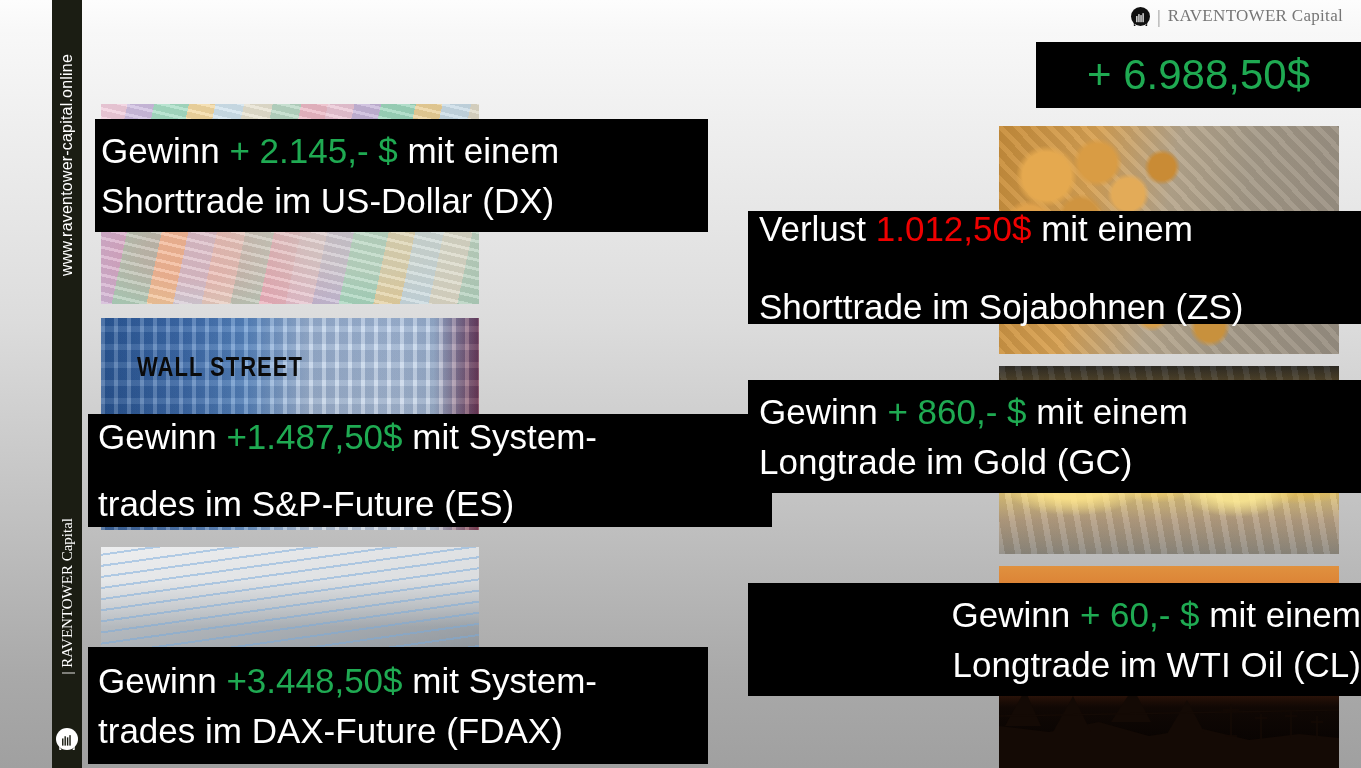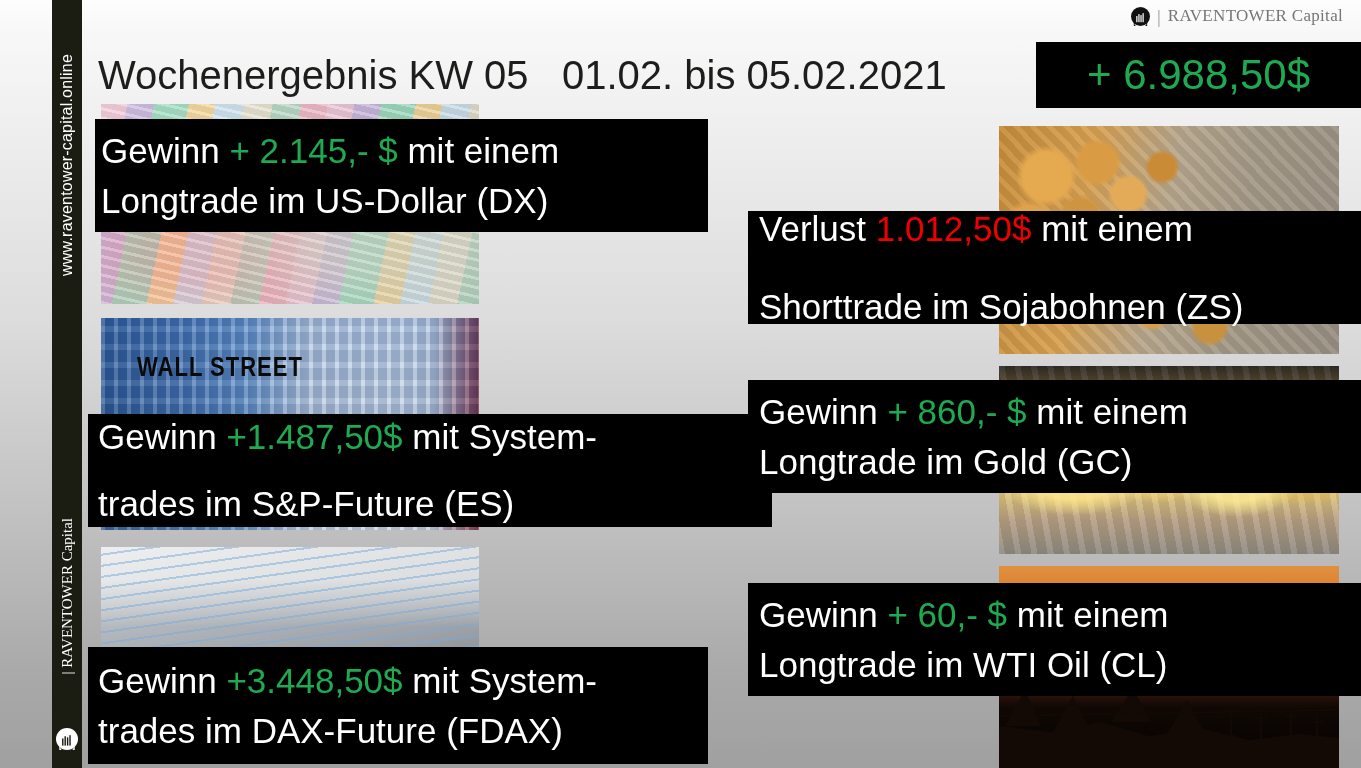--- a/index.html
+++ b/index.html
@@ -318,21 +318,21 @@
     font-family: "Liberation Sans", sans-serif;
   }
   .gain { color: #1faa52; }
   .loss { color: #ef0000; }
 
   .cap-dx   { left: 95px;  top: 119px; width: 613px; height: 113px; padding-left: 6px; }
   .cap-es   { left: 88px;  top: 414px; width: 684px; height: 113px; padding-left: 10px; gap: 17px; }
   .cap-fdax { left: 88px;  top: 647px; width: 620px; height: 117px; padding-left: 10px; }
   .cap-zs   { left: 748px; top: 211px; width: 613px; height: 113px; padding-left: 11px; gap: 28px; }
   .cap-gc   { left: 748px; top: 380px; width: 613px; height: 113px; padding-left: 11px; }
-  .cap-cl   { left: 748px; top: 583px; width: 613px; height: 113px; padding-left: 11px; }
+  .cap-cl   { left: 748px; top: 583px; width: 613px; height: 113px; padding-left: 11px; align-items: flex-end; }
 </style>
 </head>
 <body>
 
 <div id="slide">
 
   <div class="header-bar"></div>
 
   <div class="logo-row">
     <svg class="logo-mark" viewBox="0 0 40 40">
@@ -361,23 +361,20 @@
       <g fill="#1b1d13">
         <rect x="11" y="19" width="2.6" height="13"></rect>
         <rect x="15.4" y="15" width="2.6" height="17"></rect>
         <rect x="19.8" y="17" width="2.6" height="15"></rect>
         <rect x="24.2" y="13" width="2.6" height="19"></rect>
       </g>
       <path d="M6 30 A14 14 0 0 0 34 30 L34 40 L6 40 Z" fill="#ffffff"></path>
     </svg>
   </div>
 
-  <div class="title-row">
-    <span class="title-text">Wochenergebnis KW 05   01.02. bis 05.02.2021</span>
-  </div>
 
   <div class="total-badge">+ 6.988,50$</div>
 
   <div class="photo photo-money"></div>
 
   <div class="photo photo-wallstreet">
     <span class="ws-label">WALL STREET</span>
     <span class="ws-badge">WALL ST</span>
   </div>
 
@@ -407,21 +404,21 @@
         <path d="M262 64 L262 38 M256 42 L268 42"></path>
         <path d="M292 62 L292 34 M286 40 L298 40"></path>
         <path d="M318 64 L318 40 M312 46 L324 46"></path>
         <path d="M0 40 L340 34"></path>
       </g>
     </svg>
   </div>
 
   <div class="caption cap-dx">
     <div class="line"><span>Gewinn </span><span class="gain">+ 2.145,- $</span><span> mit einem</span></div>
-    <div class="line">Longtrade im US-Dollar (DX)</div>
+    <div class="line">Shorttrade im US-Dollar (DX)</div>
   </div>
 
   <div class="caption cap-es">
     <div class="line"><span>Gewinn </span><span class="gain">+1.487,50$</span><span> mit System-</span></div>
     <div class="line">trades im S&amp;P-Future (ES)</div>
   </div>
 
   <div class="caption cap-fdax">
     <div class="line"><span>Gewinn </span><span class="gain">+3.448,50$</span><span> mit System-</span></div>
     <div class="line">trades im DAX-Future (FDAX)</div>

